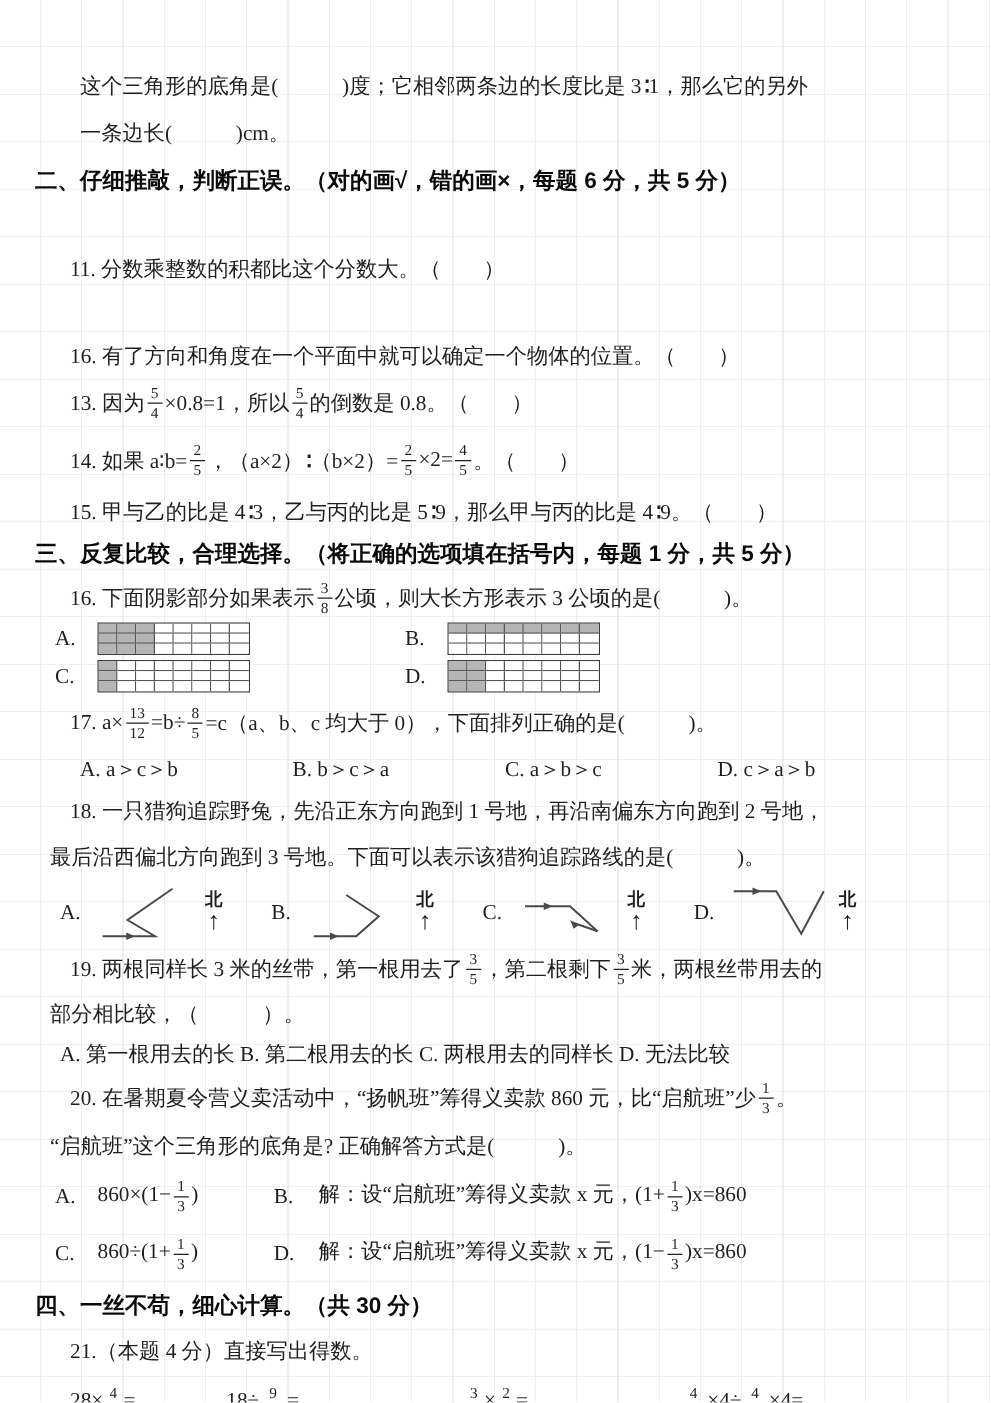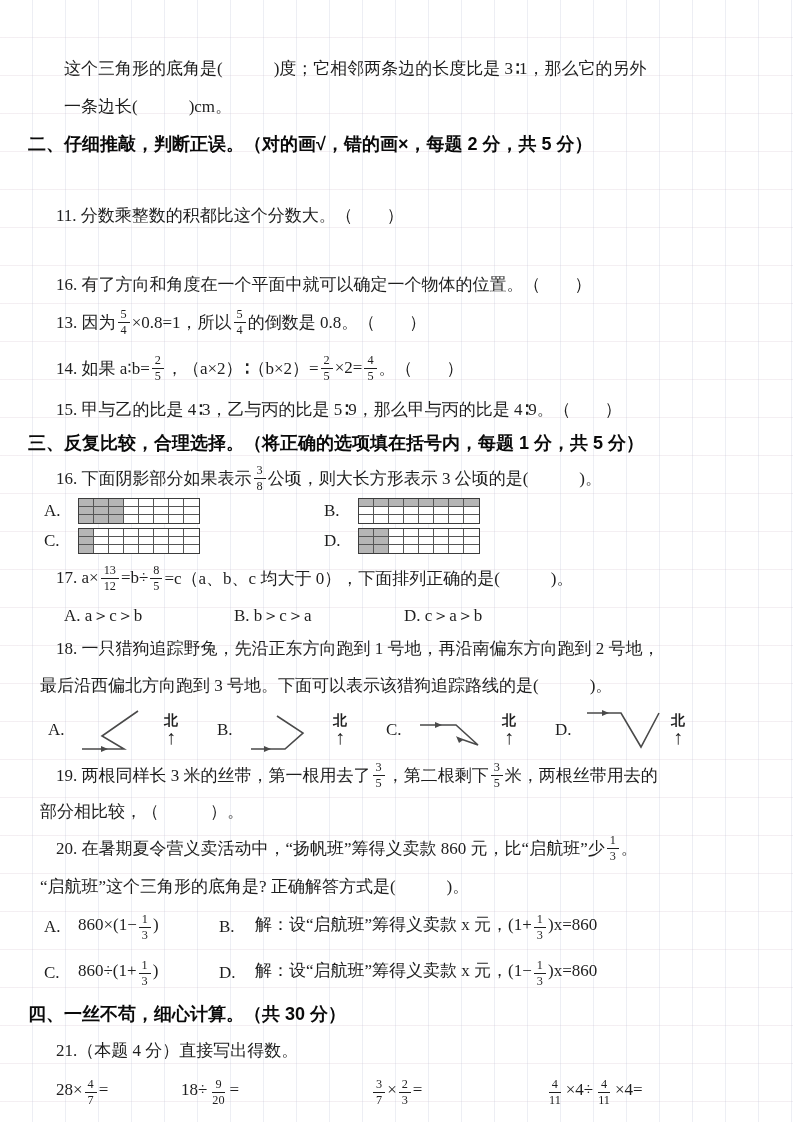--- a/index.html
+++ b/index.html
@@ -87,21 +87,21 @@
   .calc-4 { margin-left:55px; }
 </style>
 </head>
 <body>
 
 <div class="page">
 
   <div class="line intro-line">这个三角形的底角是(　　　)度；它相邻两条边的长度比是 3∶1，那么它的另外</div>
   <div class="line intro-line">一条边长(　　　)cm。</div>
 
-  <h2 class="sec sec2">二、仔细推敲，判断正误。（对的画√，错的画×，每题 2 分，共 5 分）</h2>
+  <h2 class="sec sec2">二、仔细推敲，判断正误。（对的画√，错的画×，每题 6 分，共 5 分）</h2>
 
   <div class="judge-item h32">11. 分数乘整数的积都比这个分数大。（　　）</div>
   <div class="judge-item h32">16. 有了方向和角度在一个平面中就可以确定一个物体的位置。（　　）</div>
   <div class="judge-item h44">13. 因为<span class="frac">
         <span class="num">5</span>
         <span class="den">4</span>
       </span>×0.8=1，所以<span class="frac">
         <span class="num">5</span>
         <span class="den">4</span>
       </span>的倒数是 0.8。（　　）</div>
@@ -247,20 +247,21 @@
   <div class="stem h44">17. a×<span class="frac">
         <span class="num">13</span>
         <span class="den">12</span>
       </span>=b÷<span class="frac">
         <span class="num">8</span>
         <span class="den">5</span>
       </span>=c（a、b、c 均大于 0），下面排列正确的是(　　　)。</div>
   <div class="q17-opts">
     <span>A.  a＞c＞b</span>
     <span>B.  b＞c＞a</span>
+    <span>C.  a＞b＞c</span>
     <span>D.  c＞a＞b</span>
   </div>
 
   <div class="stem h36">18. 一只猎狗追踪野兔，先沿正东方向跑到 1 号地，再沿南偏东方向跑到 2 号地，</div>
   <div class="cont h38">最后沿西偏北方向跑到 3 号地。下面可以表示该猎狗追踪路线的是(　　　)。</div>
 
   <div class="q18-opts">
     <div class="route-block">
       <span class="opt-label">A.</span>
       <svg class="route-svg" width="80" height="50" viewBox="0 0 80 50">
@@ -309,20 +310,21 @@
   </div>
 
   <div class="stem h38">19. 两根同样长 3 米的丝带，第一根用去了<span class="frac">
         <span class="num">3</span>
         <span class="den">5</span>
       </span>，第二根剩下<span class="frac">
         <span class="num">3</span>
         <span class="den">5</span>
       </span>米，两根丝带用去的</div>
   <div class="cont h34">部分相比较，（　　　）。</div>
+  <div class="q19-opts">A. 第一根用去的长 B. 第二根用去的长 C. 两根用去的同样长 D. 无法比较</div>
 
   <div class="stem h40">20. 在暑期夏令营义卖活动中，“扬帆班”筹得义卖款 860 元，比“启航班”少<span class="frac">
         <span class="num">1</span>
         <span class="den">3</span>
       </span>。</div>
   <div class="cont h36">“启航班”这个三角形的底角是? 正确解答方式是(　　　)。</div>
   <div class="q20-row">
     <div class="q20-a">
       <span class="opt-label">A.</span>
       <span>860×(1−<span class="frac">

